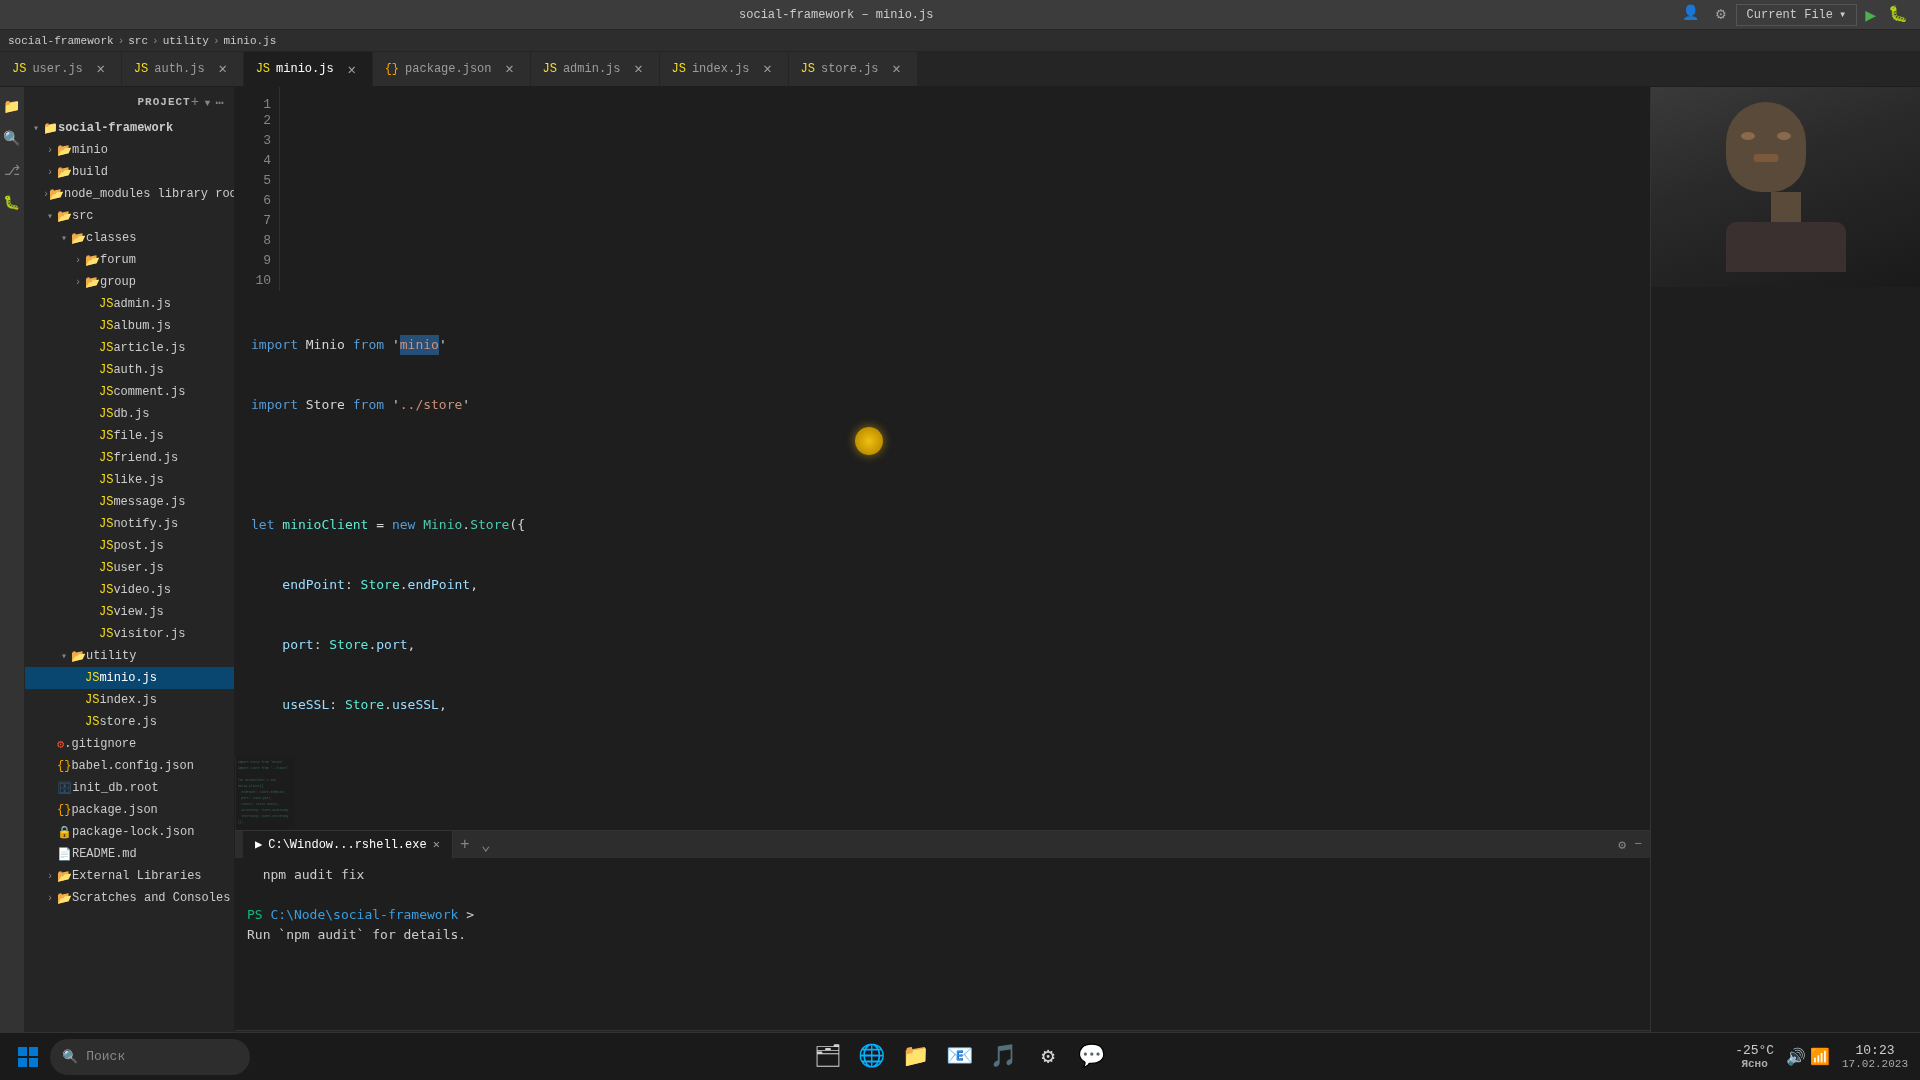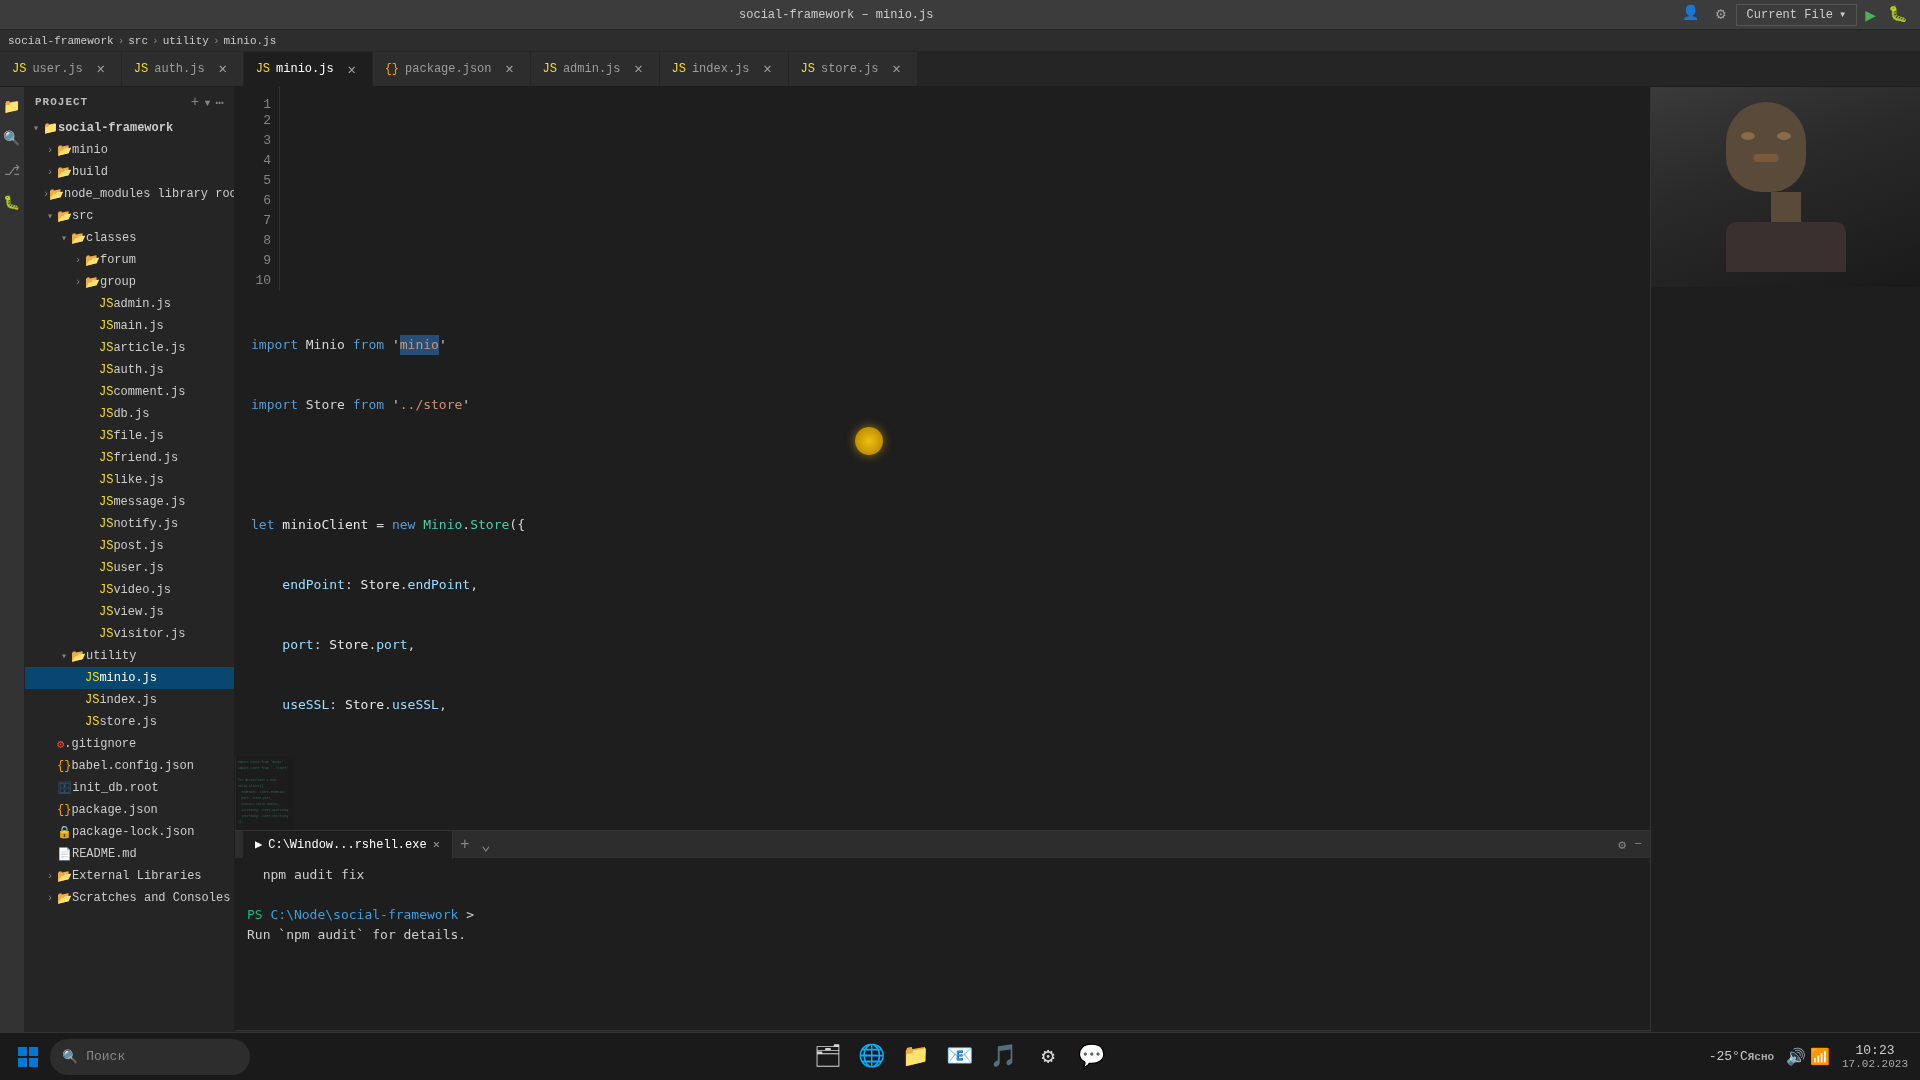--- a/index.html
+++ b/index.html
@@ -131,21 +131,21 @@
       background: #252526;
       display: flex;
       flex-direction: column;
       overflow: hidden;
       border-right: 1px solid #1e1e1e;
     }
     #sidebar-header {
       height: 30px;
       display: flex;
       align-items: center;
-      justify-content: space-between;
+      justify-content: flex-end;
       padding: 0 10px;
       background: #252526;
     }
     #sidebar-title {
       font-size: 11px;
       font-weight: bold;
       color: #bbbbbb;
       text-transform: uppercase;
       letter-spacing: 1px;
     }
@@ -205,21 +205,21 @@
       font-size: 13px;
       line-height: 20px;
       overflow-x: auto;
       color: #d4d4d4;
     }
     .code-line { height: 20px; display: flex; align-items: flex-end; white-space: pre; }
 
     
     .kw { color: #569cd6; }
     .str { color: #ce9178; }
-    .var { color: #e5e5e5; }
+    .var { color: #5eead4; }
     .prop { color: #9cdcfe; }
     .cls { color: #4ec9b0; }
 
     
     #right-panel {
       width: 270px;
       background: #1a1a1a;
       border-left: 1px solid #333;
       display: flex;
       flex-direction: column;
@@ -502,21 +502,21 @@
         </div>
 
         <div class="tree-item" style="padding-left:60px;">
           <span class="arrow" style="visibility:hidden;">›</span>
           <span class="file-icon-js">JS </span>
           <span>admin.js</span>
         </div>
         <div class="tree-item" style="padding-left:60px;">
           <span class="arrow" style="visibility:hidden;">›</span>
           <span class="file-icon-js">JS </span>
-          <span>main.js</span>
+          <span>album.js</span>
         </div>
         <div class="tree-item" style="padding-left:60px;">
           <span class="arrow" style="visibility:hidden;">›</span>
           <span class="file-icon-js">JS </span>
           <span>article.js</span>
         </div>
         <div class="tree-item" style="padding-left:60px;">
           <span class="arrow" style="visibility:hidden;">›</span>
           <span class="file-icon-js">JS </span>
           <span>auth.js</span>
@@ -825,21 +825,21 @@
     <div style="width:40px;height:40px;display:flex;align-items:center;justify-content:center;cursor:pointer;font-size:22px;">🗂</div>
     <div style="width:40px;height:40px;display:flex;align-items:center;justify-content:center;cursor:pointer;font-size:22px;">🌐</div>
     <div style="width:40px;height:40px;display:flex;align-items:center;justify-content:center;cursor:pointer;font-size:22px;">📁</div>
     <div style="width:40px;height:40px;display:flex;align-items:center;justify-content:center;cursor:pointer;font-size:22px;">📧</div>
     <div style="width:40px;height:40px;display:flex;align-items:center;justify-content:center;cursor:pointer;font-size:22px;">🎵</div>
     <div style="width:40px;height:40px;display:flex;align-items:center;justify-content:center;cursor:pointer;font-size:22px;">⚙</div>
     <div style="width:40px;height:40px;display:flex;align-items:center;justify-content:center;cursor:pointer;font-size:22px;">💬</div>
   </div>
 
   <div style="margin-left:auto;display:flex;align-items:center;gap:12px;padding:0 12px;">
-    <div style="display:flex;flex-direction:row;align-items:center;cursor:pointer;">
+    <div style="display:flex;flex-direction:column;align-items:center;cursor:pointer;">
       <span style="color:#cccccc;font-size:13px;">-25°C</span>
       <span style="color:#aaaaaa;font-size:11px;font-weight:bold;">Ясно</span>
     </div>
     <div style="display:flex;gap:4px;align-items:center;">
       <span style="font-size:16px;cursor:pointer;">🔊</span>
       <span style="font-size:16px;cursor:pointer;">📶</span>
     </div>
     <div style="display:flex;flex-direction:column;align-items:center;cursor:pointer;">
       <span style="color:#cccccc;font-size:13px;">10:23</span>
       <span style="color:#aaaaaa;font-size:11px;">17.02.2023</span>

